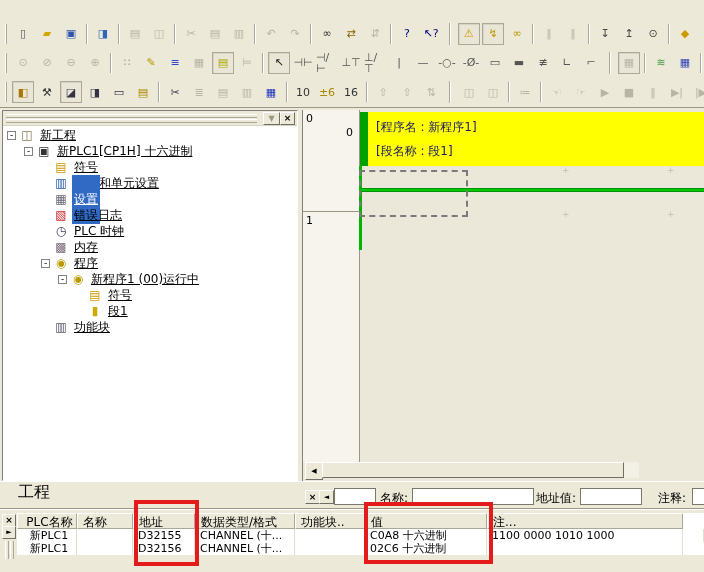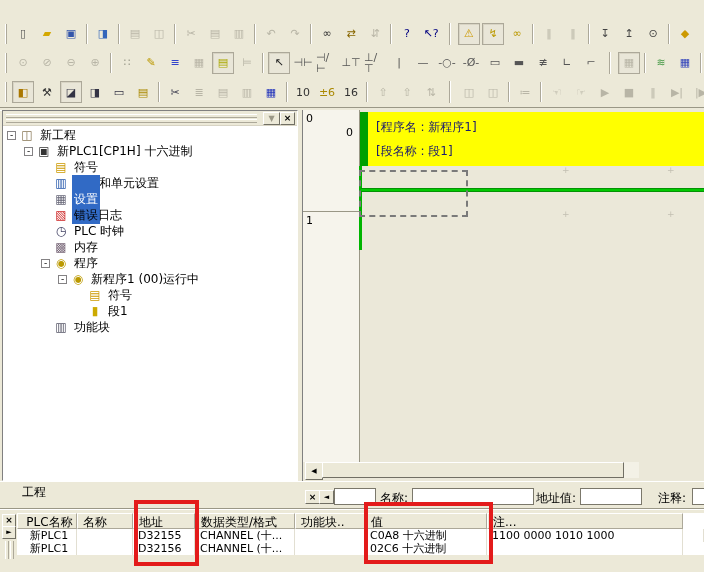--- a/index.html
+++ b/index.html
@@ -31,21 +31,21 @@
   .mbtn{position:absolute;display:flex;align-items:center;justify-content:center;background:#ece9d8;
         border:1px solid;border-color:#fff #716f64 #716f64 #fff;font-size:8px;line-height:1;cursor:default;}
   #tree-drop{top:1px;right:17px;width:15px;height:11px;color:#9a9786;}
   #tree-close{top:1px;right:2px;width:13px;height:11px;font-size:9px;font-weight:bold;}
   #tree{position:absolute;left:0;top:16px;right:0;bottom:0;overflow:hidden;}
   .titem{display:flex;align-items:center;height:16px;white-space:nowrap;}
   .texp{flex:none;width:9px;height:9px;box-sizing:border-box;border:1px solid #848284;background:#fff;
         font-size:9px;line-height:7px;text-align:center;margin-right:4px;color:#000;}
   .titem.noexp .texp{visibility:hidden;}
   .ticon{flex:none;width:14px;font-size:12px;line-height:1;margin-right:4px;text-align:center;}
-  .tlabel{padding:16px 2px;}
+  .tlabel{padding:16px 2px;text-decoration:underline;}
   .titem.selected .tlabel{background:#316ac5;color:#fff;}
   #splitter{position:absolute;left:298px;top:110px;width:4px;height:371px;background:#ece9d8;}
   
   #ladder-panel{position:absolute;left:302px;top:110px;width:402px;height:371px;background:#ebe8d9;
                 border-left:1px solid #808080;box-sizing:border-box;}
   #ladder-margin{position:absolute;left:0;top:0;width:56px;height:352px;background:#f6f4ec;border-right:1px solid #9a9786;}
   .rnum{position:absolute;left:3px;font-size:11px;}
   #rung0-num{top:2px;} #rung1-num{top:104px;}
   #rung0-step{position:absolute;right:6px;top:16px;font-size:11px;}
   #margin-divider{position:absolute;left:0;top:101px;width:56px;border-top:1px solid #9a9786;}
@@ -60,21 +60,21 @@
   .gcross{position:absolute;color:#c2bfb2;font-size:9px;line-height:1;}
   
   #hsb{position:absolute;left:2px;top:352px;width:334px;height:16px;background:#f3f1e6;}
   #hsb-left{position:absolute;left:0;top:0;width:16px;height:16px;font-size:7px;}
   #hsb-thumb{position:absolute;left:17px;top:0;width:302px;height:16px;background:#ece9d8;
              border:1px solid;border-color:#fff #716f64 #716f64 #fff;box-sizing:border-box;}
   
   #tabbar{position:absolute;left:0;top:481px;width:300px;height:27px;background:#ece9d8;border-top:1px solid #fff;}
   #project-tab{position:absolute;left:8px;top:1px;width:52px;height:18px;background:#ece9d8;text-align:center;
                clip-path:polygon(0 0,100% 0,86% 100%,10% 100%);filter:drop-shadow(0 1px 0 #808080);
-               font-size:12px;line-height:18px;}
+               font-size:16px;line-height:18px;}
   #addrbar{position:absolute;left:300px;top:481px;width:404px;height:27px;background:#ece9d8;border-top:1px solid #fff;}
   #addr-close{left:5px;top:8px;width:13px;height:12px;font-size:9px;font-weight:bold;}
   #addr-left{left:19px;top:8px;width:13px;height:12px;font-size:7px;}
   .xpinput{position:absolute;top:6px;height:15px;border:1px solid #7b786b;background:#fff;font:11px "DejaVu Sans",sans-serif;padding:0 2px;}
   .xplabel{position:absolute;top:8px;font-size:12px;}
   #cell-box{left:34px;width:36px;}
   #lbl-name{left:80px;} #inp-name{left:112px;width:116px;}
   #lbl-addr{left:236px;} #inp-addr{left:280px;width:56px;}
   #lbl-comm{left:358px;} #inp-comm{left:392px;width:14px;}
   

